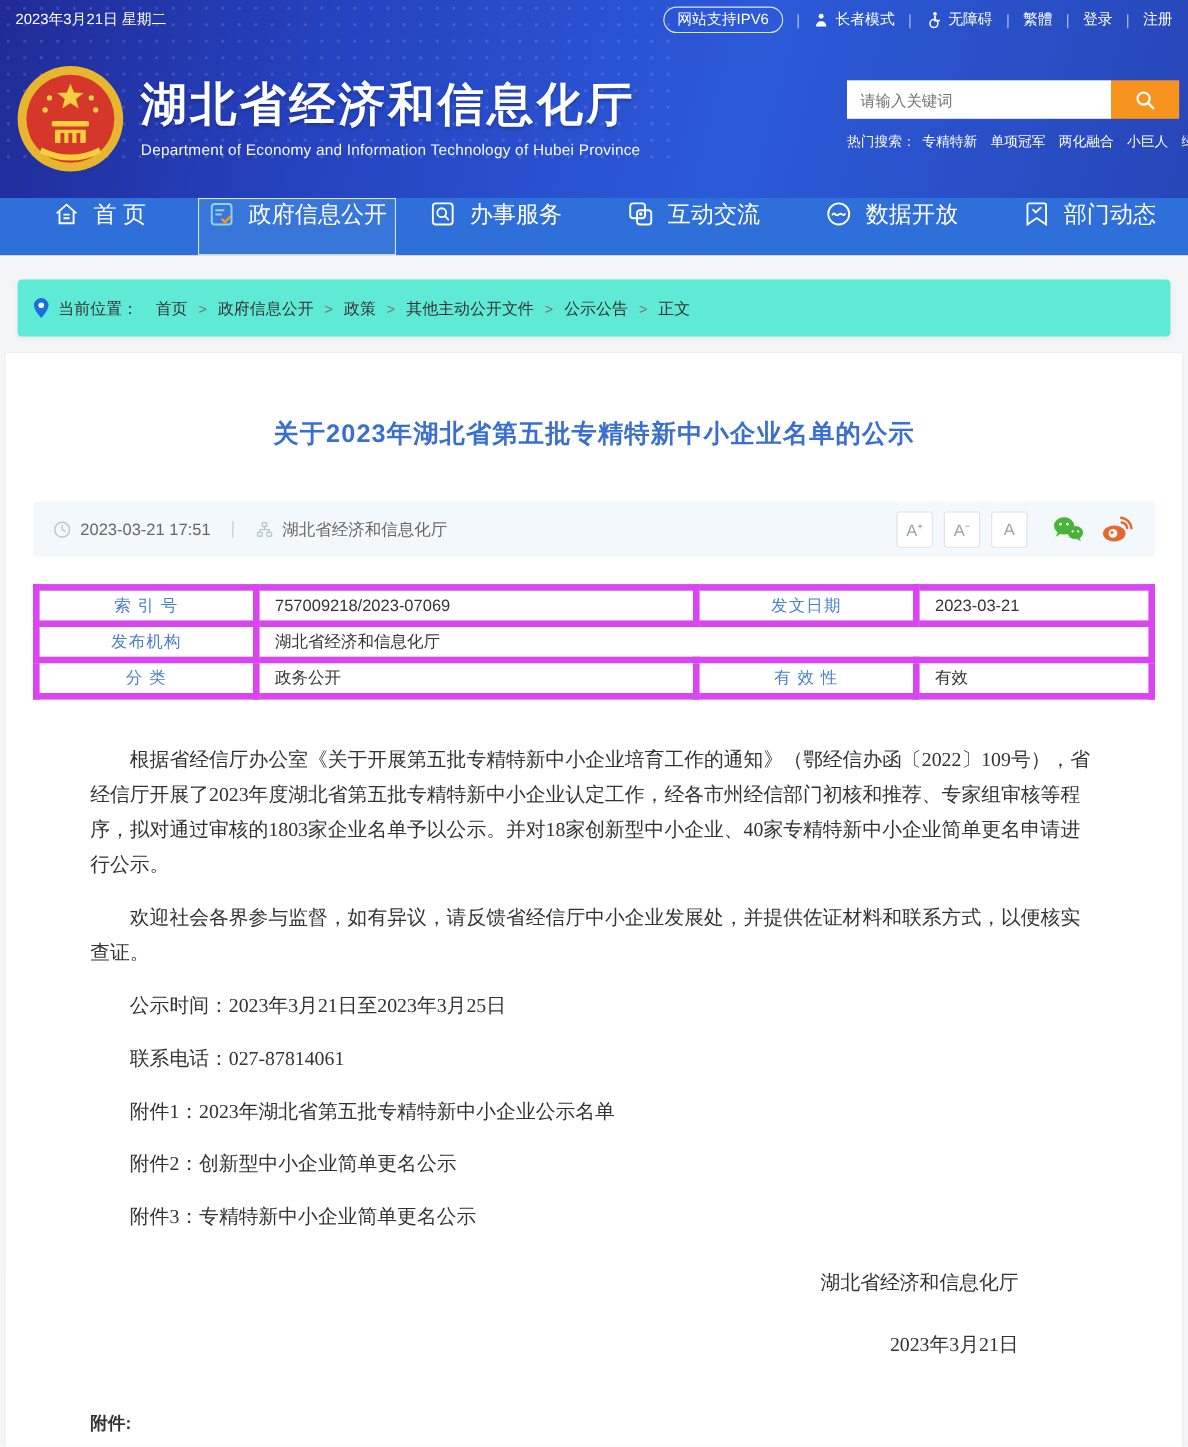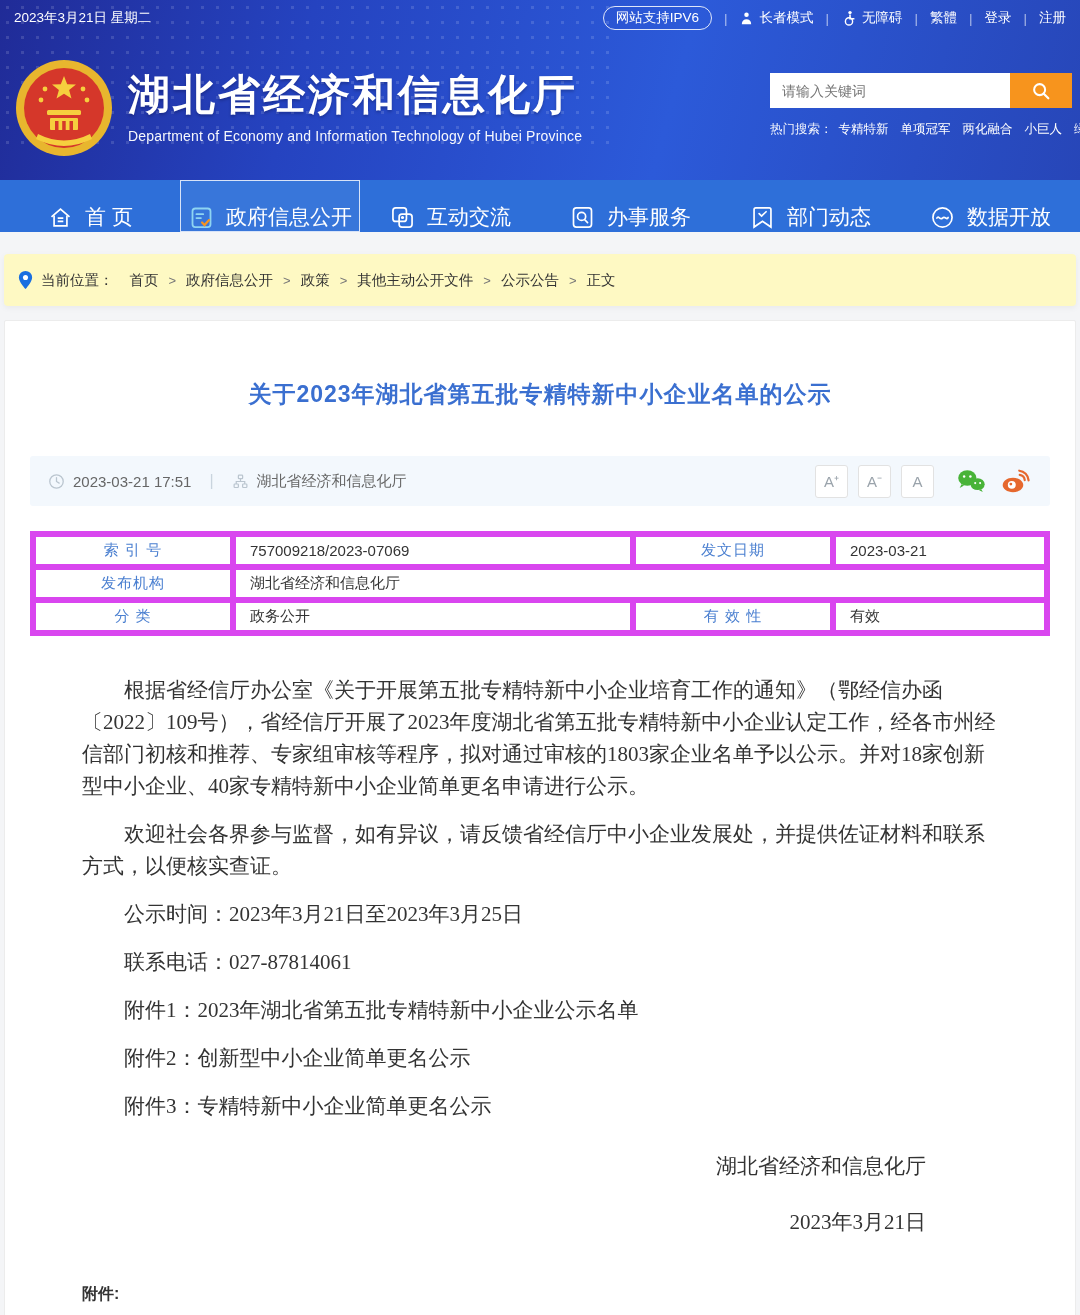--- a/index.html
+++ b/index.html
@@ -52,28 +52,28 @@
   .search-btn{
     width:62px; border:none; background:#f7941d; cursor:pointer;
     display:flex; align-items:center; justify-content:center;
   }
   .hot-row{ display:flex; align-items:center; margin-top:13px; font-size:12.5px; white-space:nowrap; }
   .hot-row .hot-label{ color:rgba(255,255,255,.95); margin-right:6px; }
   .hot-row .kw{ margin-right:12px; cursor:pointer; color:#fff; }
   
   .nav{ height:52px; background:#2e6fd9; display:flex; }
   .nav-item{
-    flex:1; display:flex; align-items:flex-end; justify-content:center; gap:11px;
+    flex:1; display:flex; align-items:flex-start; justify-content:center; gap:11px;
     color:#fff; font-size:21px; cursor:pointer; border:1px solid transparent;
   }
   .nav-item.active{ border:1px solid rgba(255,255,255,.8); background:rgba(255,255,255,.05); }
   .nav-item svg{ flex:0 0 auto; }
   
   .crumb-card{
-    margin:22px 4px 0; background:#fef9c3; height:52px; border-radius:4px;
+    margin:22px 16px 0; background:#5eead4; height:52px; border-radius:4px;
     box-shadow:0 2px 6px rgba(0,0,0,.05);
     display:flex; align-items:center; padding:0 13px; font-size:14.5px; color:#333;
   }
   .crumb-card .crumb-label{ margin:0 10px 0 7px; }
   .crumb-link{ cursor:pointer; margin:0 6px; }
   .crumb-sep{ color:#777; margin:0 4px; font-size:13px; }
   .crumb-current{ margin:0 6px; }
   
   .main-card{
     margin:14px 4px 0; background:#fff; border:1px solid #ececec; border-radius:2px;
@@ -96,21 +96,21 @@
     display:flex; align-items:center; justify-content:center; font-family:"Liberation Sans",sans-serif;
   }
   .share-icon{ margin-left:12px; cursor:pointer; display:flex; }
   
   .info-table{ width:100%; border-collapse:collapse; margin-top:25px; font-size:15px; }
   .info-table td{ border:6px solid #d946ef; height:33px; }
   .info-table td.lbl{ width:200px; color:#4a7fd0; text-align:center; letter-spacing:1px; }
   .info-table td.val{ color:#333; padding-left:14px; }
   
   .article-body{
-    margin-top:38px; padding:0 52px; font-size:21px; color:#333;
+    margin-top:38px; padding:0 52px; font-size:18px; color:#333;
     font-family:"Liberation Serif", serif; line-height:32px;
   }
   .article-body p{ text-indent:2em; margin-bottom:16px; }
   .signature{ text-align:right; padding-right:72px; margin-top:28px; }
   .signature .sig-org{ margin-bottom:24px; }
   
   .attachments{ margin-top:46px; padding:0 52px; font-family:"Liberation Sans",sans-serif; }
   .attach-title{ font-size:16px; font-weight:bold; color:#333; }
   .attach-item{ font-size:15px; color:#444; margin-top:21px; cursor:pointer; display:block; }
 </style>
@@ -217,47 +217,47 @@
   <div class="nav-item active">
     <svg width="27" height="27" viewBox="0 0 24 24" fill="none">
         <rect x="4" y="4" width="16" height="16.5" rx="2.5" stroke="#8ed4f2" stroke-width="1.6"></rect>
         <path d="M7.5 9h6M7.5 12.5h4" stroke="#8ed4f2" stroke-width="1.6" stroke-linecap="round"></path>
         <path d="M12.5 16.5l2.2 2.2 4-4.4" stroke="#f7941d" stroke-width="2" fill="none" stroke-linecap="round"></path>
       </svg>
     <span>政府信息公开</span>
   </div>
   <div class="nav-item">
     <svg width="27" height="27" viewBox="0 0 24 24" fill="none" stroke="#fff" stroke-width="1.5">
+        <rect x="4" y="3.5" width="16" height="17" rx="2.5"></rect>
+        <circle cx="11.2" cy="11" r="3.6"></circle>
+        <line x1="13.8" y1="13.8" x2="16.5" y2="16.5" stroke-linecap="round"></line>
+      </svg>
+    <span>办事服务</span>
+  </div>
+  <div class="nav-item">
+    <svg width="27" height="27" viewBox="0 0 24 24" fill="none" stroke="#fff" stroke-width="1.5">
         <rect x="3.5" y="3.5" width="12" height="12" rx="2.5"></rect>
         <rect x="9" y="9" width="11.5" height="11.5" rx="2.5"></rect>
         <circle cx="12" cy="12" r="1.4" fill="#fff" stroke="none"></circle>
       </svg>
     <span>互动交流</span>
   </div>
   <div class="nav-item">
     <svg width="27" height="27" viewBox="0 0 24 24" fill="none" stroke="#fff" stroke-width="1.5">
-        <rect x="4" y="3.5" width="16" height="17" rx="2.5"></rect>
-        <circle cx="11.2" cy="11" r="3.6"></circle>
-        <line x1="13.8" y1="13.8" x2="16.5" y2="16.5" stroke-linecap="round"></line>
-      </svg>
-    <span>办事服务</span>
+        <circle cx="12" cy="12" r="8.5"></circle>
+        <path d="M7 12.5c1.6-3 2.6 2.4 5 0s3.4 2.4 5-.5" stroke-linecap="round"></path>
+      </svg>
+    <span>数据开放</span>
   </div>
   <div class="nav-item">
     <svg width="27" height="27" viewBox="0 0 24 24" fill="none" stroke="#fff" stroke-width="1.5">
         <path d="M6 3.5h12a1.5 1.5 0 0 1 1.5 1.5v15.5l-7.5-5.2-7.5 5.2V5A1.5 1.5 0 0 1 6 3.5z"></path>
         <path d="M9 8.5l2.2 2.2 4-3.8" stroke-linecap="round"></path>
       </svg>
     <span>部门动态</span>
-  </div>
-  <div class="nav-item">
-    <svg width="27" height="27" viewBox="0 0 24 24" fill="none" stroke="#fff" stroke-width="1.5">
-        <circle cx="12" cy="12" r="8.5"></circle>
-        <path d="M7 12.5c1.6-3 2.6 2.4 5 0s3.4 2.4 5-.5" stroke-linecap="round"></path>
-      </svg>
-    <span>数据开放</span>
   </div>
 </div>
 
 <div class="crumb-card">
   <svg width="17" height="20" viewBox="0 0 18 22">
       <path d="M9 1a7.3 7.3 0 0 0-7.3 7.3C1.7 13.4 9 21 9 21s7.3-7.6 7.3-12.7A7.3 7.3 0 0 0 9 1z" fill="#1a6fe0"></path>
       <circle cx="9" cy="8.3" r="2.8" fill="#fff"></circle>
     </svg>
   <span class="crumb-label">当前位置：</span>
   <span class="crumb-link">首页</span>

